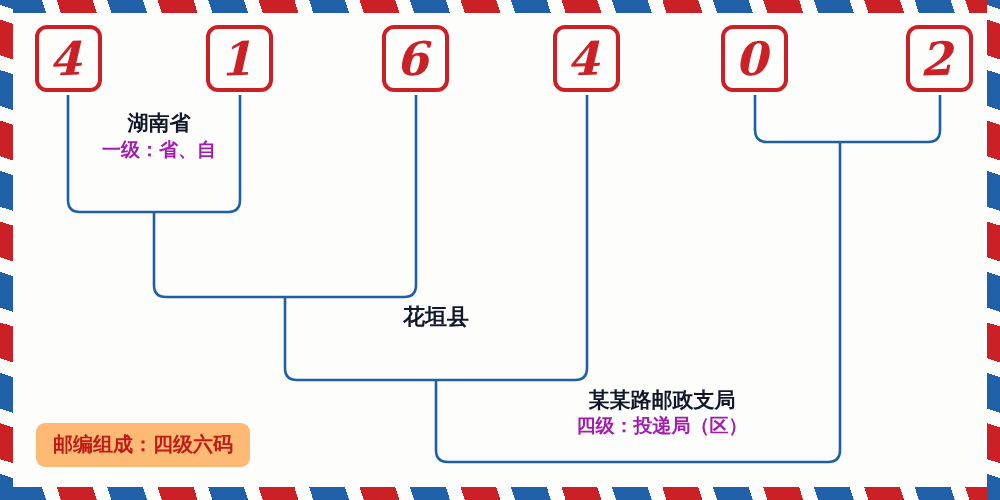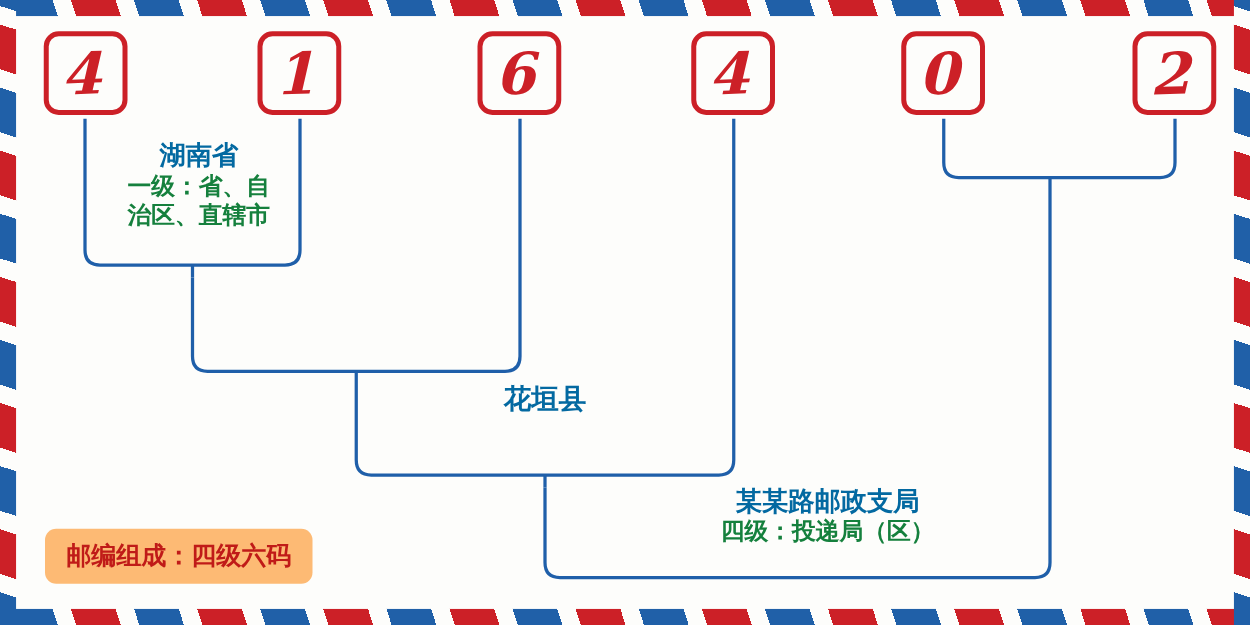--- a/index.html
+++ b/index.html
@@ -58,26 +58,26 @@
     letter-spacing:-1px;
     transform:skewX(-4deg) rotate(-2deg);
   }
 
   
   #wires{position:absolute;left:0;top:0;width:1000px;height:500px;z-index:3;}
 
   
   .label{position:absolute;text-align:center;z-index:5;line-height:1.12;}
   .label .l-title{
-    color:#0369a1;font-weight:bold;
-    font-family:Liberation Sans, sans-serif;
+    color:#0f172a;font-weight:bold;
+    font-family:Liberation Mono, monospace;
     white-space:nowrap;
   }
   .label .l-sub{
-    color:#15803d;font-weight:bold;
+    color:#a21caf;font-weight:bold;
     font-family:"Liberation Sans","DejaVu Sans",sans-serif;
   }
 
   #lbl-prov{left:75px;top:113px;width:168px;}
   #lbl-prov .l-title{font-size:21px;margin-bottom:1px;}
   #lbl-prov .l-sub{font-size:19px;line-height:1.22;}
 
   #lbl-pref{left:160px;top:226px;width:250px;}
   #lbl-pref .l-title{font-size:20px;margin-bottom:1px;}
   #lbl-pref .l-sub{font-size:19px;}
@@ -158,21 +158,20 @@
   <div class="digit-box" style="left:721px;top:25px;">
     <span class="digit-glyph">0</span>
   </div>
   <div class="digit-box" style="left:906px;top:25px;">
     <span class="digit-glyph">2</span>
   </div>
 
   <div class="label" id="lbl-prov">
     <div class="l-title">湖南省</div>
     <div class="l-sub">一级：省、自</div>
-    <div class="l-sub">治区、直辖市</div>
   </div>
 
   <div class="label" id="lbl-pref">
   </div>
 
   <div class="label" id="lbl-county">
     <div class="l-title">花垣县</div>
   </div>
 
   <div class="label" id="lbl-branch">

